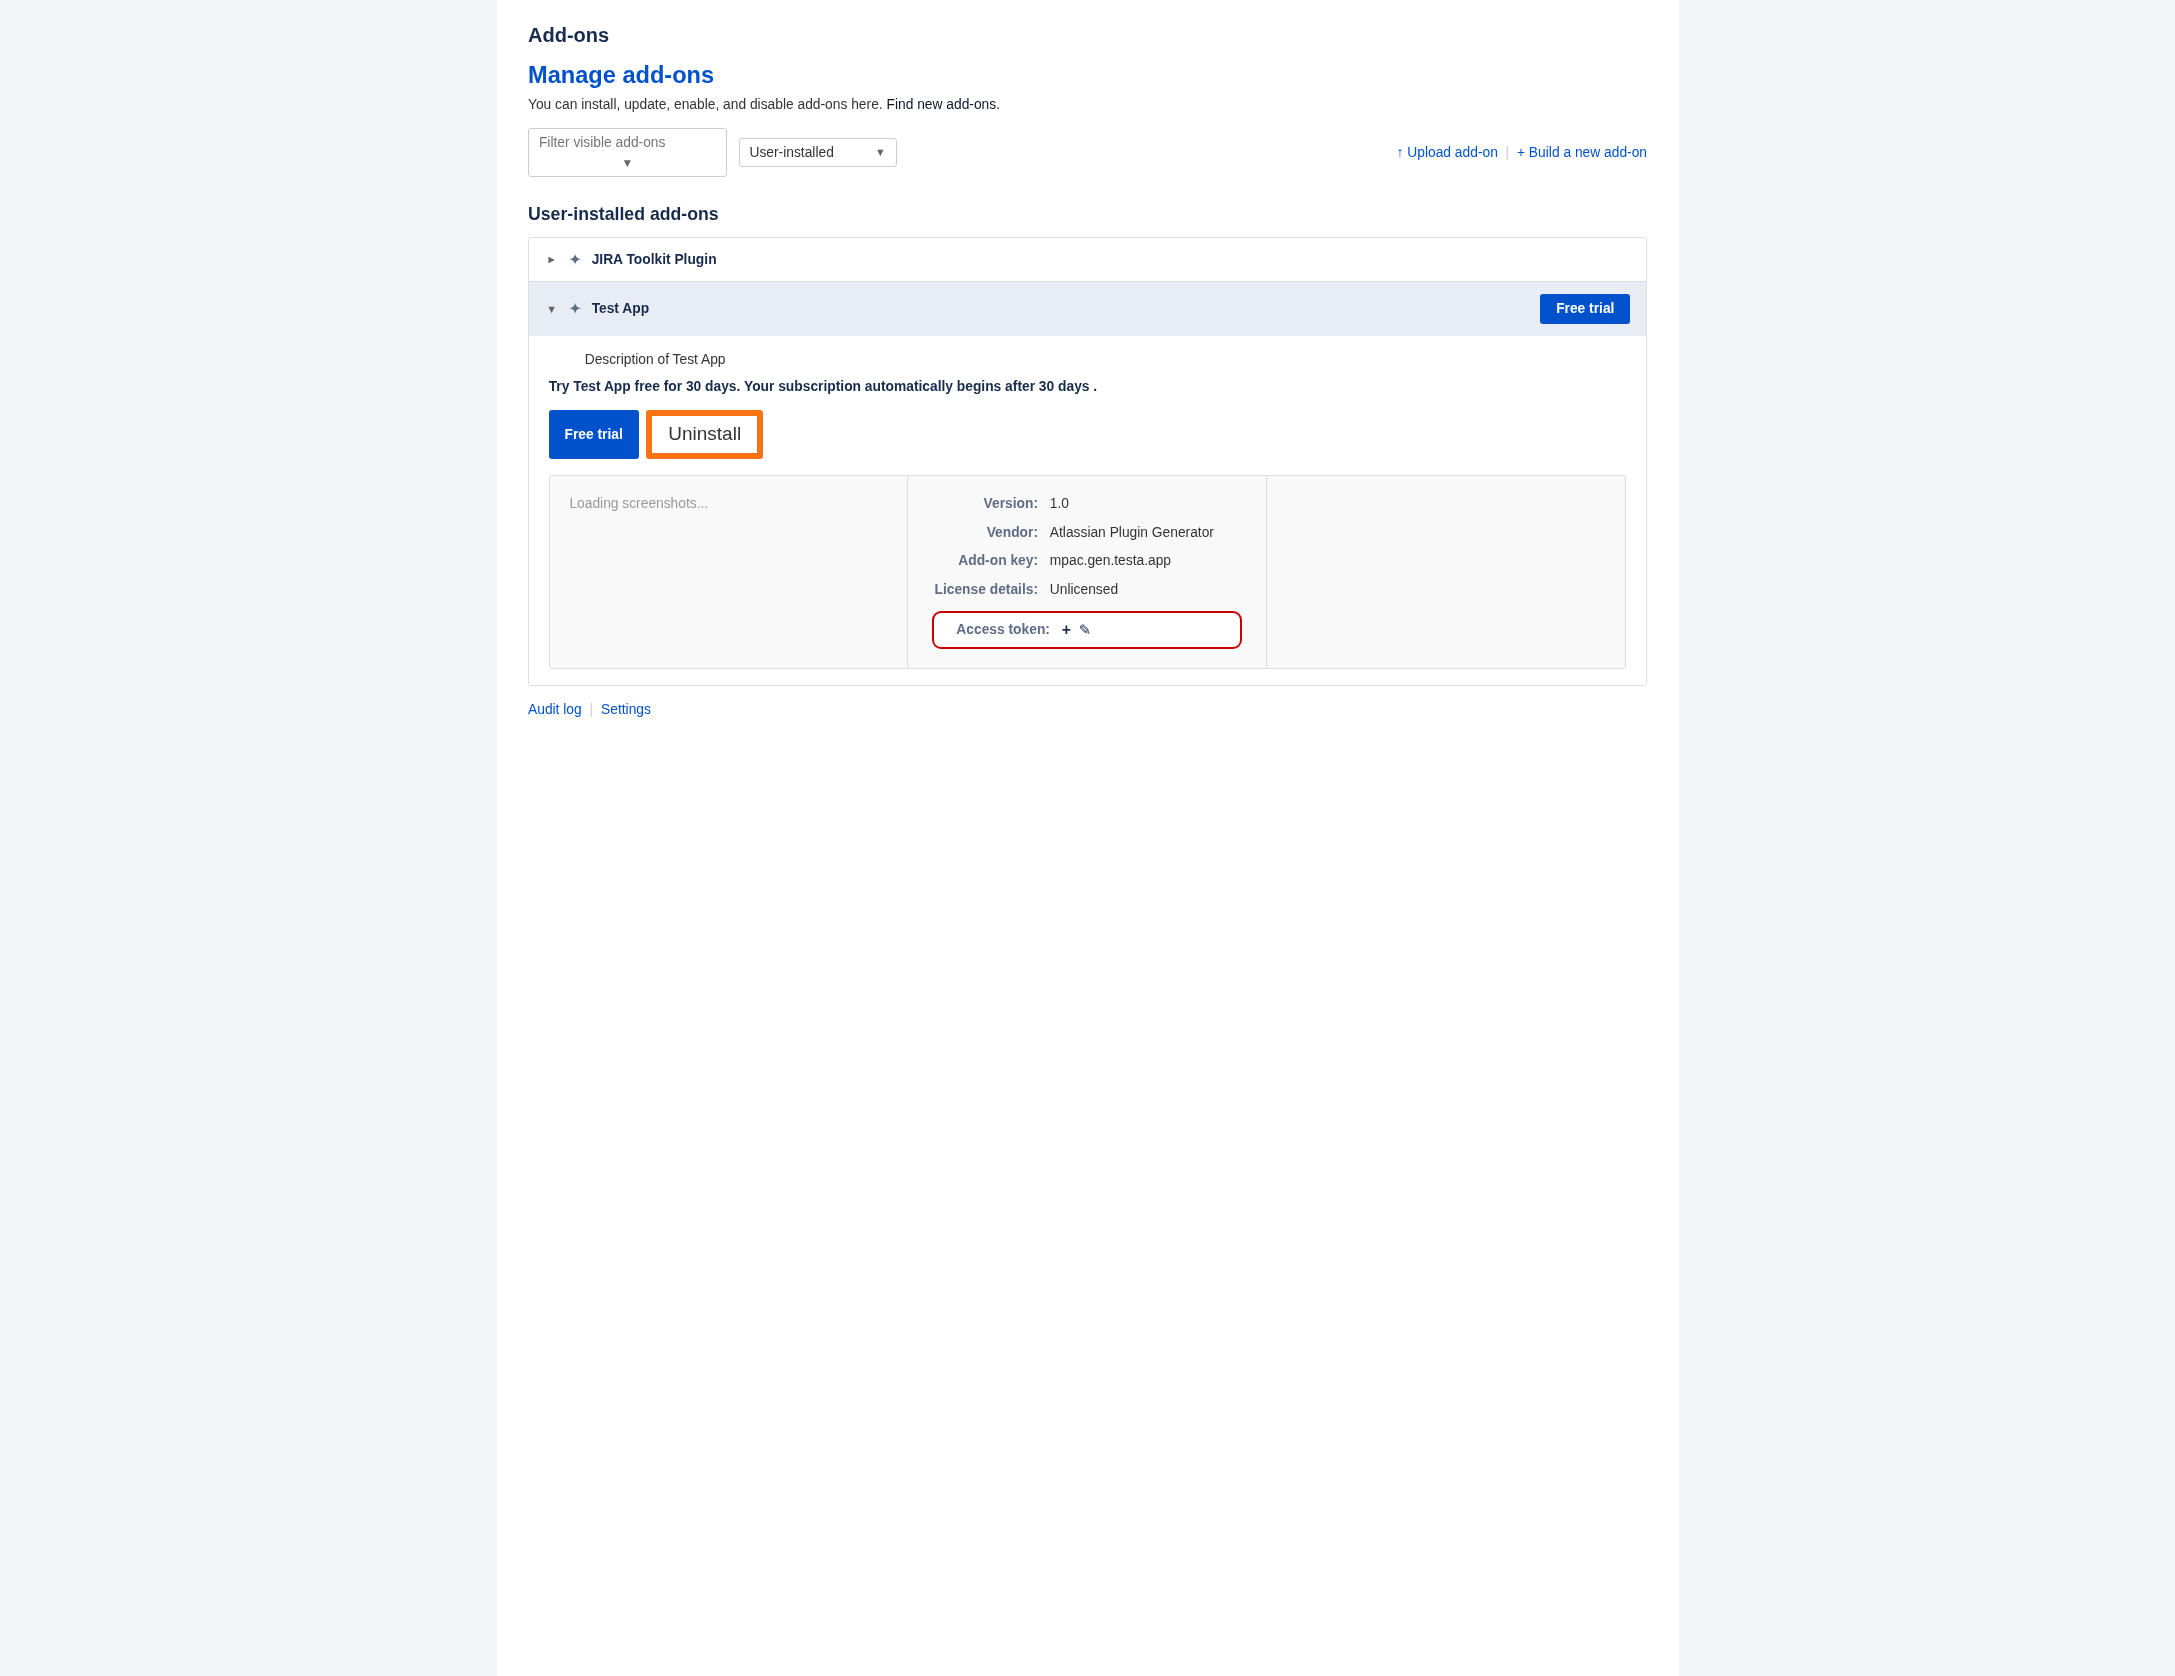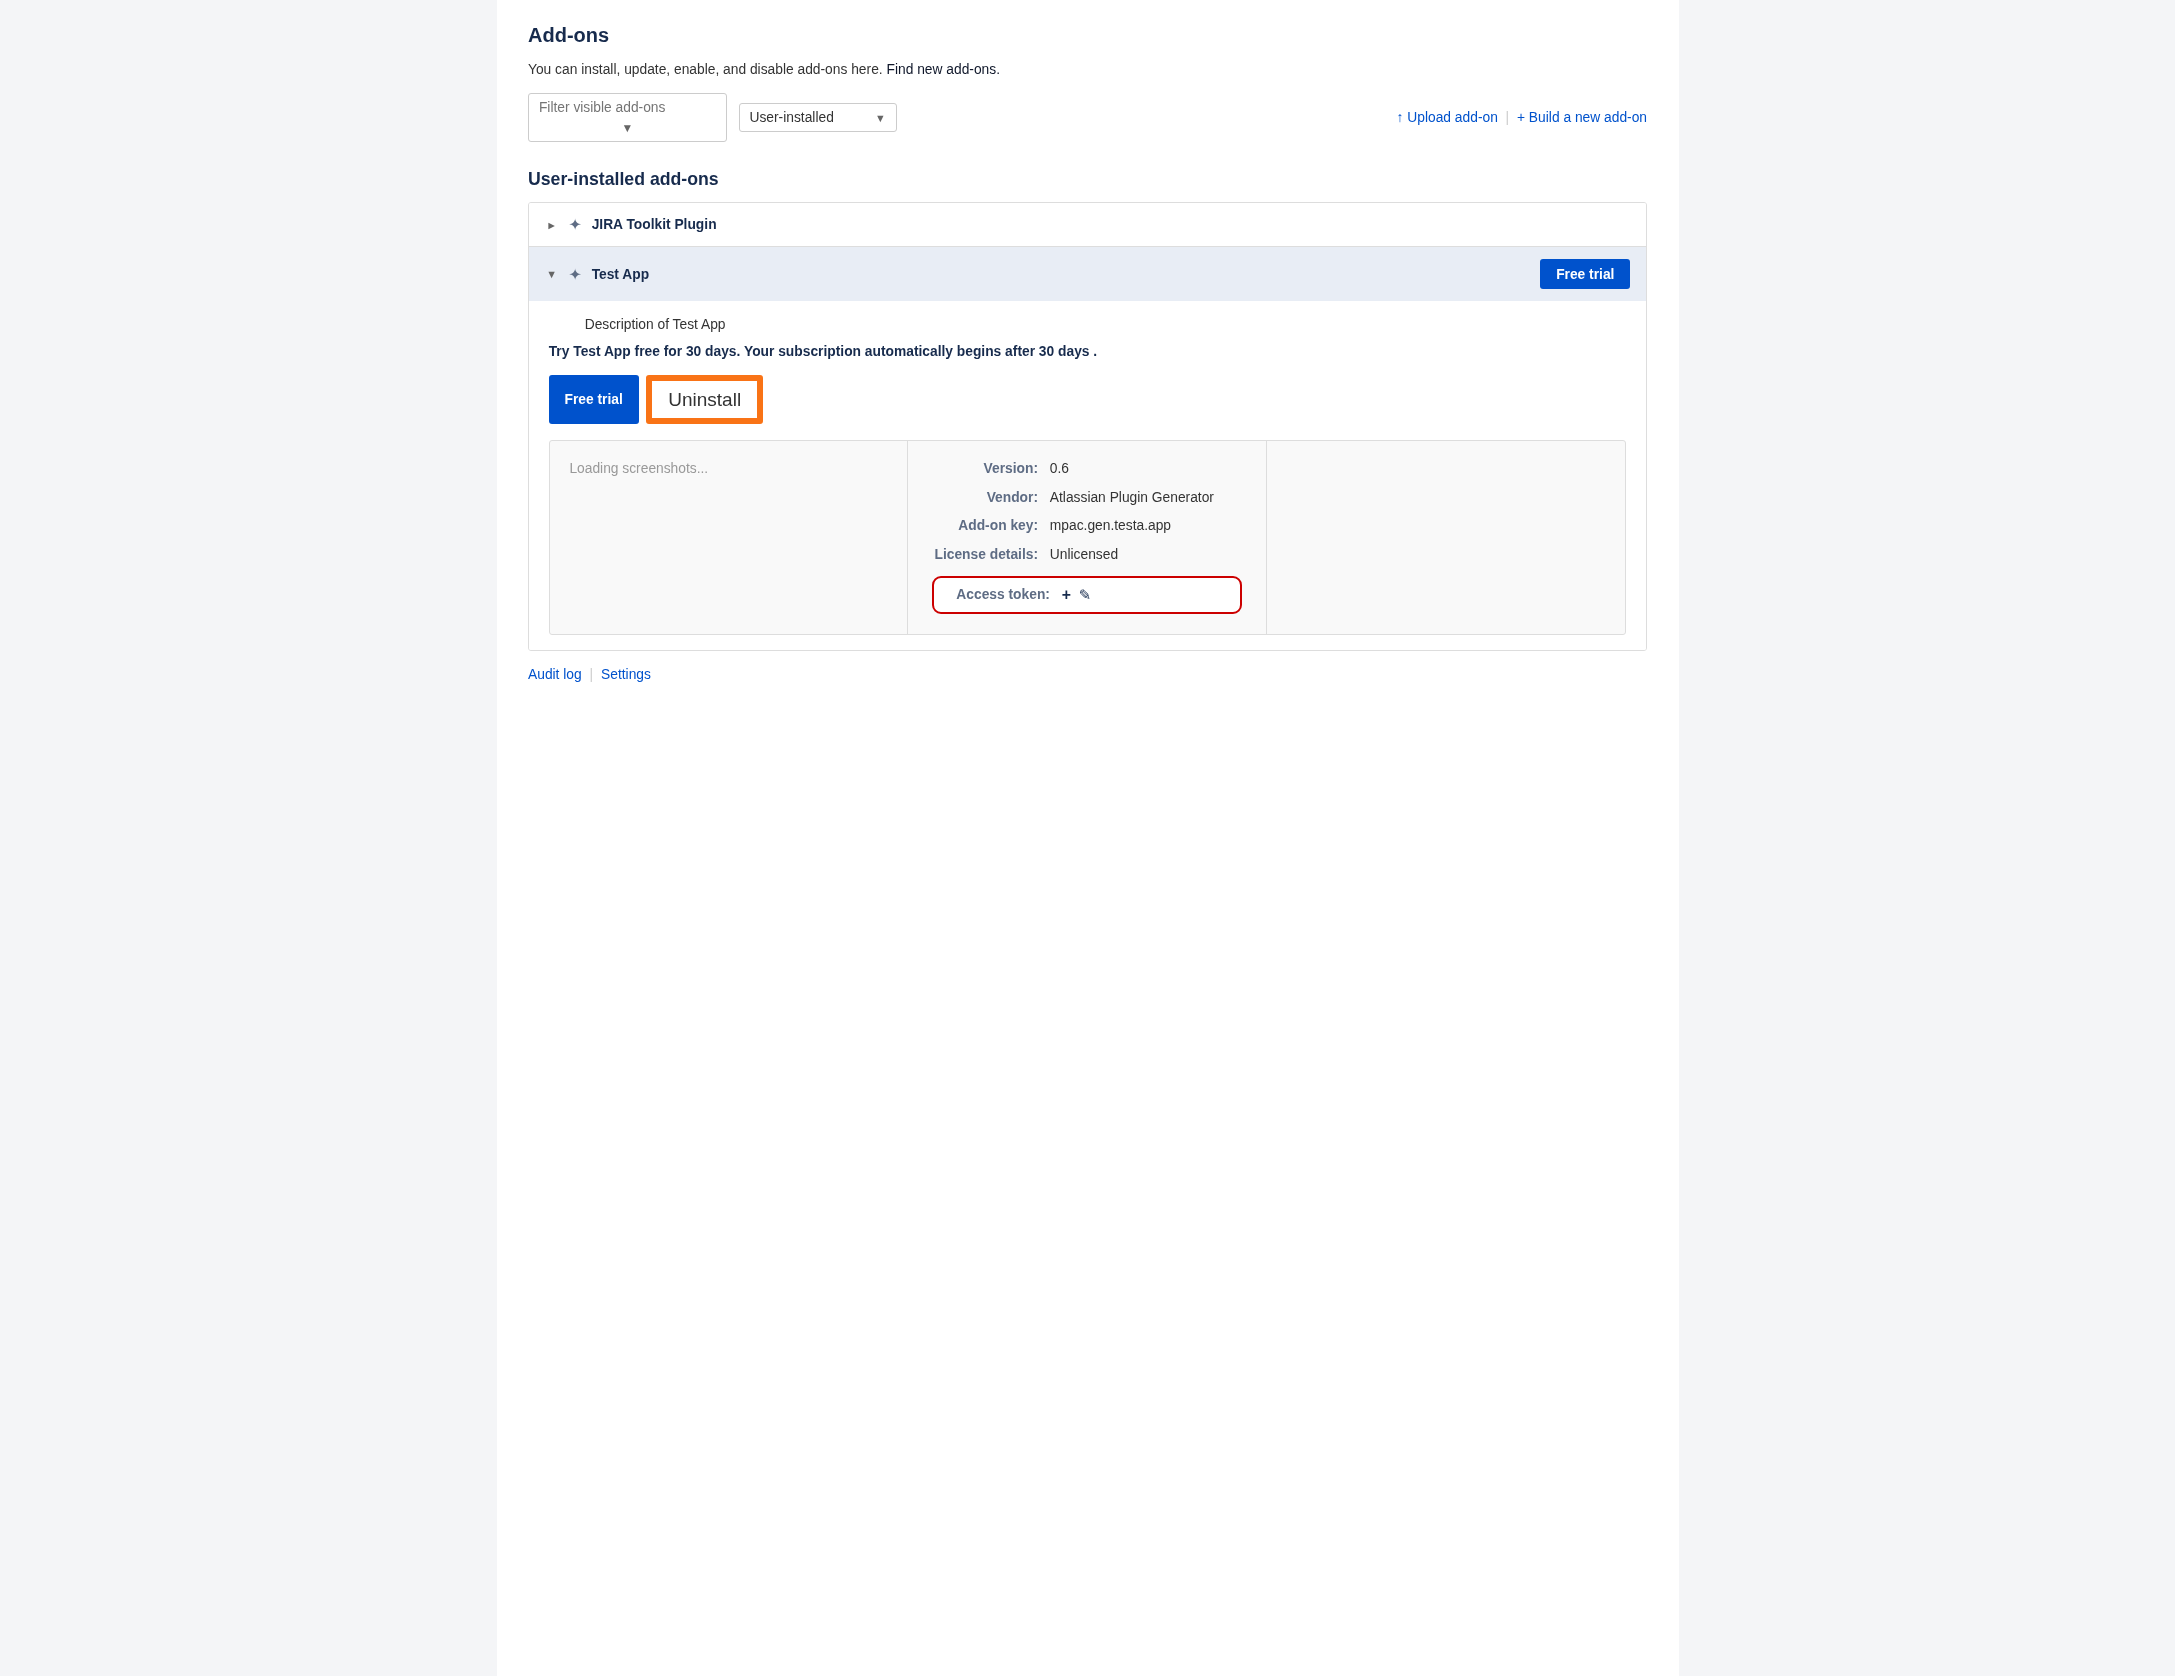--- a/index.html
+++ b/index.html
@@ -287,20 +287,21 @@
       margin-top: 23.6px;
     }
   </style>
 </head>
 <body>
 
 <div class="page-container">
 
   <div class="page-title">Add-ons</div>
 
+  <div class="section-title">Manage add-ons</div>
 
   <p class="description-text">
     <span>You can install, update, enable, and disable add-ons here.</span>
     <a href="#">Find new add-ons.</a>
   </p>
 
   <div class="filter-bar">
     <div class="filter-input-wrapper">
       <input type="text" class="filter-input" placeholder="Filter visible add-ons" style="">
       <span class="filter-icon">▼</span>
@@ -350,21 +351,21 @@
 
         <div class="addon-details-grid">
 
           <div class="screenshot-panel">
             <span class="screenshot-loading">Loading screenshots...</span>
           </div>
 
           <div class="info-panel">
             <div class="info-row">
               <span class="info-label">Version:</span>
-              <span class="info-value">0.6</span>
+              <span class="info-value">1.0</span>
             </div>
             <div class="info-row">
               <span class="info-label">Vendor:</span>
               <span class="info-value">Atlassian Plugin Generator</span>
             </div>
             <div class="info-row">
               <span class="info-label">Add-on key:</span>
               <span class="info-value">mpac.gen.testa.app</span>
             </div>
             <div class="info-row">

